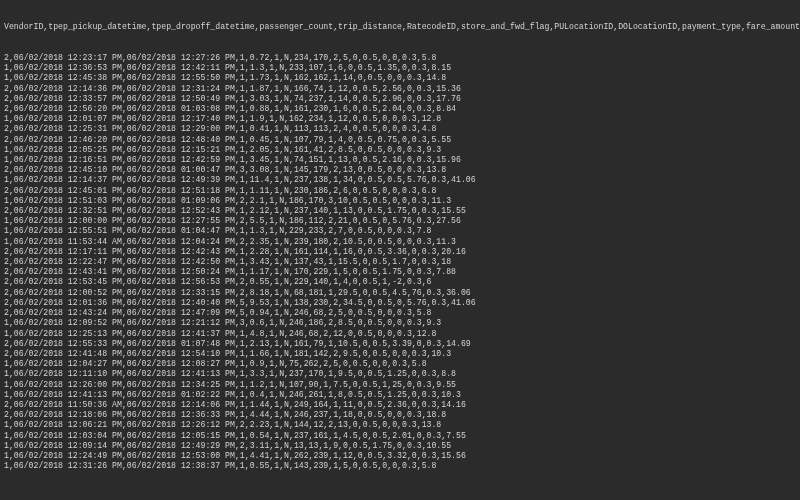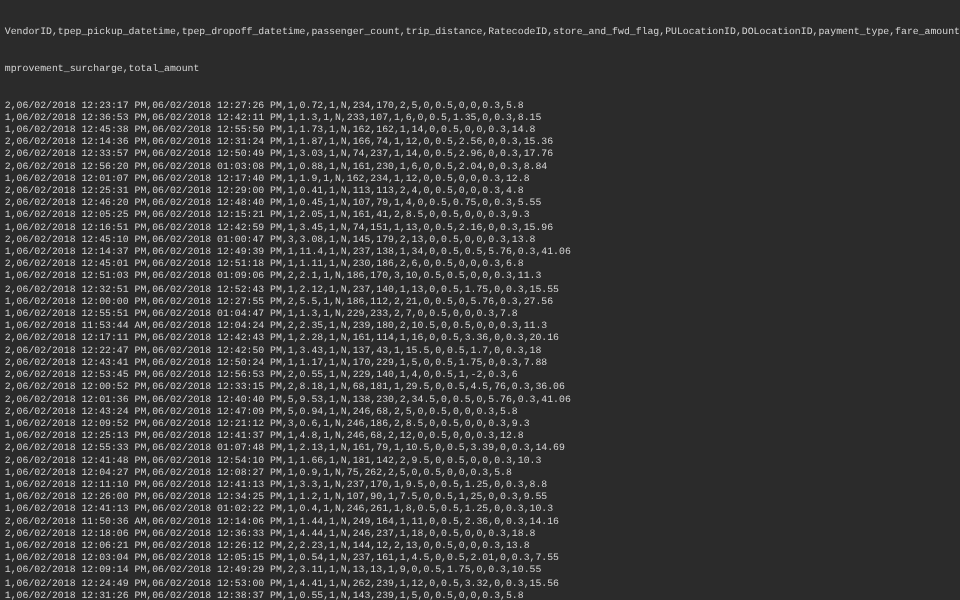--- a/index.html
+++ b/index.html
@@ -3,15 +3,14 @@
 <meta charset="utf-8">
 <style>
   html,body{margin:0;padding:0;background:#2b2b2b;width:800px;height:500px;overflow:hidden}
   .term{background:#2b2b2b;color:#d4d4d4;font-family:Consolas,Menlo,Monaco,"Courier New",monospace;font-size:8.2px;line-height:10.2px;letter-spacing:0;padding:2px 4px;white-space:pre;overflow:hidden}
 </style>
 </head>
 <body>
 
 <div class="term">
   <div>VendorID,tpep_pickup_datetime,tpep_dropoff_datetime,passenger_count,trip_distance,RatecodeID,store_and_fwd_flag,PULocationID,DOLocationID,payment_type,fare_amount,extra,mta_tax,tip_amount,tolls_amount,i</div>
-  <div>mprovement_surcharge,total_amount</div>
   <div id="rows-container"><div>2,06/02/2018 12:23:17 PM,06/02/2018 12:27:26 PM,1,0.72,1,N,234,170,2,5,0,0.5,0,0,0.3,5.8</div><div>1,06/02/2018 12:36:53 PM,06/02/2018 12:42:11 PM,1,1.3,1,N,233,107,1,6,0,0.5,1.35,0,0.3,8.15</div><div>1,06/02/2018 12:45:38 PM,06/02/2018 12:55:50 PM,1,1.73,1,N,162,162,1,14,0,0.5,0,0,0.3,14.8</div><div>2,06/02/2018 12:14:36 PM,06/02/2018 12:31:24 PM,1,1.87,1,N,166,74,1,12,0,0.5,2.56,0,0.3,15.36</div><div>2,06/02/2018 12:33:57 PM,06/02/2018 12:50:49 PM,1,3.03,1,N,74,237,1,14,0,0.5,2.96,0,0.3,17.76</div><div>2,06/02/2018 12:56:20 PM,06/02/2018 01:03:08 PM,1,0.88,1,N,161,230,1,6,0,0.5,2.04,0,0.3,8.84</div><div>1,06/02/2018 12:01:07 PM,06/02/2018 12:17:40 PM,1,1.9,1,N,162,234,1,12,0,0.5,0,0,0.3,12.8</div><div>2,06/02/2018 12:25:31 PM,06/02/2018 12:29:00 PM,1,0.41,1,N,113,113,2,4,0,0.5,0,0,0.3,4.8</div><div>2,06/02/2018 12:46:20 PM,06/02/2018 12:48:40 PM,1,0.45,1,N,107,79,1,4,0,0.5,0.75,0,0.3,5.55</div><div>1,06/02/2018 12:05:25 PM,06/02/2018 12:15:21 PM,1,2.05,1,N,161,41,2,8.5,0,0.5,0,0,0.3,9.3</div><div>1,06/02/2018 12:16:51 PM,06/02/2018 12:42:59 PM,1,3.45,1,N,74,151,1,13,0,0.5,2.16,0,0.3,15.96</div><div>2,06/02/2018 12:45:10 PM,06/02/2018 01:00:47 PM,3,3.08,1,N,145,179,2,13,0,0.5,0,0,0.3,13.8</div><div>1,06/02/2018 12:14:37 PM,06/02/2018 12:49:39 PM,1,11.4,1,N,237,138,1,34,0,0.5,0.5,5.76,0.3,41.06</div><div>2,06/02/2018 12:45:01 PM,06/02/2018 12:51:18 PM,1,1.11,1,N,230,186,2,6,0,0.5,0,0,0.3,6.8</div><div>1,06/02/2018 12:51:03 PM,06/02/2018 01:09:06 PM,2,2.1,1,N,186,170,3,10,0.5,0.5,0,0,0.3,11.3</div><div>2,06/02/2018 12:32:51 PM,06/02/2018 12:52:43 PM,1,2.12,1,N,237,140,1,13,0,0.5,1.75,0,0.3,15.55</div><div>1,06/02/2018 12:00:00 PM,06/02/2018 12:27:55 PM,2,5.5,1,N,186,112,2,21,0,0.5,0,5.76,0.3,27.56</div><div>1,06/02/2018 12:55:51 PM,06/02/2018 01:04:47 PM,1,1.3,1,N,229,233,2,7,0,0.5,0,0,0.3,7.8</div><div>1,06/02/2018 11:53:44 AM,06/02/2018 12:04:24 PM,2,2.35,1,N,239,180,2,10.5,0,0.5,0,0,0.3,11.3</div><div>2,06/02/2018 12:17:11 PM,06/02/2018 12:42:43 PM,1,2.28,1,N,161,114,1,16,0,0.5,3.36,0,0.3,20.16</div><div>2,06/02/2018 12:22:47 PM,06/02/2018 12:42:50 PM,1,3.43,1,N,137,43,1,15.5,0,0.5,1.7,0,0.3,18</div><div>2,06/02/2018 12:43:41 PM,06/02/2018 12:50:24 PM,1,1.17,1,N,170,229,1,5,0,0.5,1.75,0,0.3,7.88</div><div>2,06/02/2018 12:53:45 PM,06/02/2018 12:56:53 PM,2,0.55,1,N,229,140,1,4,0,0.5,1,-2,0.3,6</div><div>2,06/02/2018 12:00:52 PM,06/02/2018 12:33:15 PM,2,8.18,1,N,68,181,1,29.5,0,0.5,4.5,76,0.3,36.06</div><div>2,06/02/2018 12:01:36 PM,06/02/2018 12:40:40 PM,5,9.53,1,N,138,230,2,34.5,0,0.5,0,5.76,0.3,41.06</div><div>2,06/02/2018 12:43:24 PM,06/02/2018 12:47:09 PM,5,0.94,1,N,246,68,2,5,0,0.5,0,0,0.3,5.8</div><div>1,06/02/2018 12:09:52 PM,06/02/2018 12:21:12 PM,3,0.6,1,N,246,186,2,8.5,0,0.5,0,0,0.3,9.3</div><div>1,06/02/2018 12:25:13 PM,06/02/2018 12:41:37 PM,1,4.8,1,N,246,68,2,12,0,0.5,0,0,0.3,12.8</div><div>2,06/02/2018 12:55:33 PM,06/02/2018 01:07:48 PM,1,2.13,1,N,161,79,1,10.5,0,0.5,3.39,0,0.3,14.69</div><div>2,06/02/2018 12:41:48 PM,06/02/2018 12:54:10 PM,1,1.66,1,N,181,142,2,9.5,0,0.5,0,0,0.3,10.3</div><div>1,06/02/2018 12:04:27 PM,06/02/2018 12:08:27 PM,1,0.9,1,N,75,262,2,5,0,0.5,0,0,0.3,5.8</div><div>1,06/02/2018 12:11:10 PM,06/02/2018 12:41:13 PM,1,3.3,1,N,237,170,1,9.5,0,0.5,1.25,0,0.3,8.8</div><div>1,06/02/2018 12:26:00 PM,06/02/2018 12:34:25 PM,1,1.2,1,N,107,90,1,7.5,0,0.5,1,25,0,0.3,9.55</div><div>1,06/02/2018 12:41:13 PM,06/02/2018 01:02:22 PM,1,0.4,1,N,246,261,1,8,0.5,0.5,1.25,0,0.3,10.3</div><div>2,06/02/2018 11:50:36 AM,06/02/2018 12:14:06 PM,1,1.44,1,N,249,164,1,11,0,0.5,2.36,0,0.3,14.16</div><div>2,06/02/2018 12:18:06 PM,06/02/2018 12:36:33 PM,1,4.44,1,N,246,237,1,18,0,0.5,0,0,0.3,18.8</div><div>1,06/02/2018 12:06:21 PM,06/02/2018 12:26:12 PM,2,2.23,1,N,144,12,2,13,0,0.5,0,0,0.3,13.8</div><div>1,06/02/2018 12:03:04 PM,06/02/2018 12:05:15 PM,1,0.54,1,N,237,161,1,4.5,0,0.5,2.01,0,0.3,7.55</div><div>1,06/02/2018 12:09:14 PM,06/02/2018 12:49:29 PM,2,3.11,1,N,13,13,1,9,0,0.5,1.75,0,0.3,10.55</div><div>1,06/02/2018 12:24:49 PM,06/02/2018 12:53:00 PM,1,4.41,1,N,262,239,1,12,0,0.5,3.32,0,0.3,15.56</div><div>1,06/02/2018 12:31:26 PM,06/02/2018 12:38:37 PM,1,0.55,1,N,143,239,1,5,0,0.5,0,0,0.3,5.8</div></div>
 </div>
 
 </body></html>

